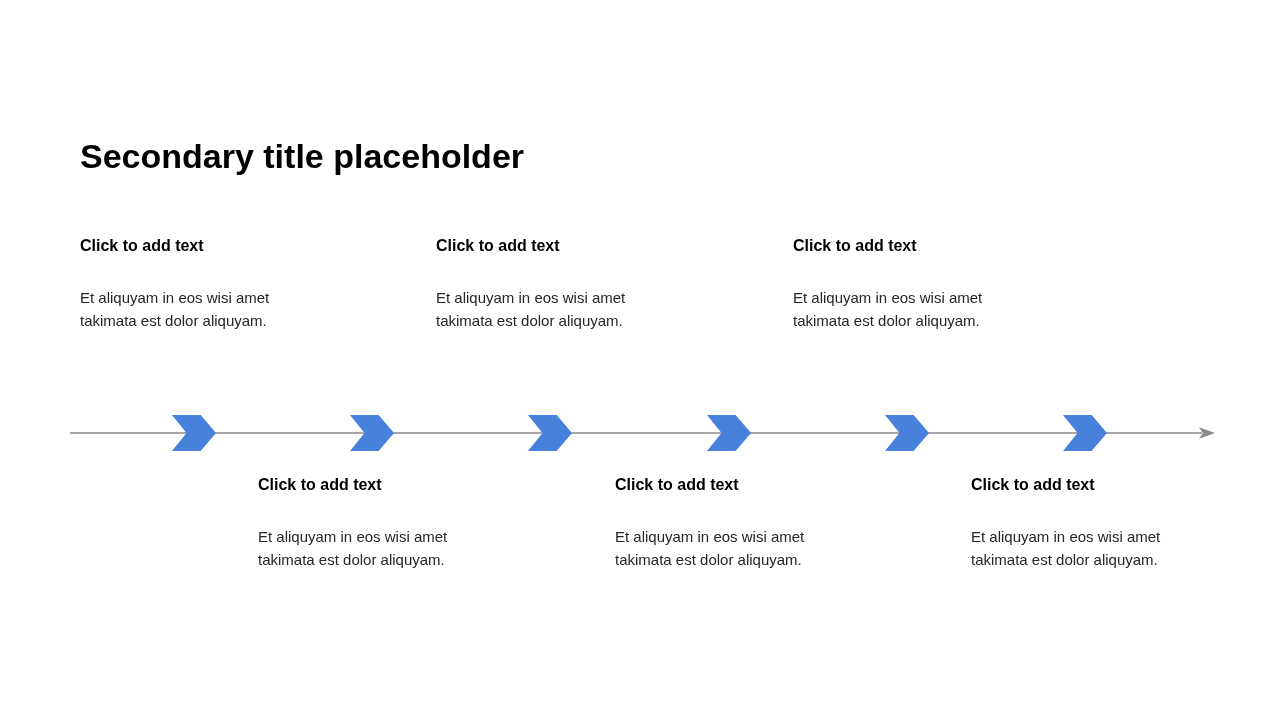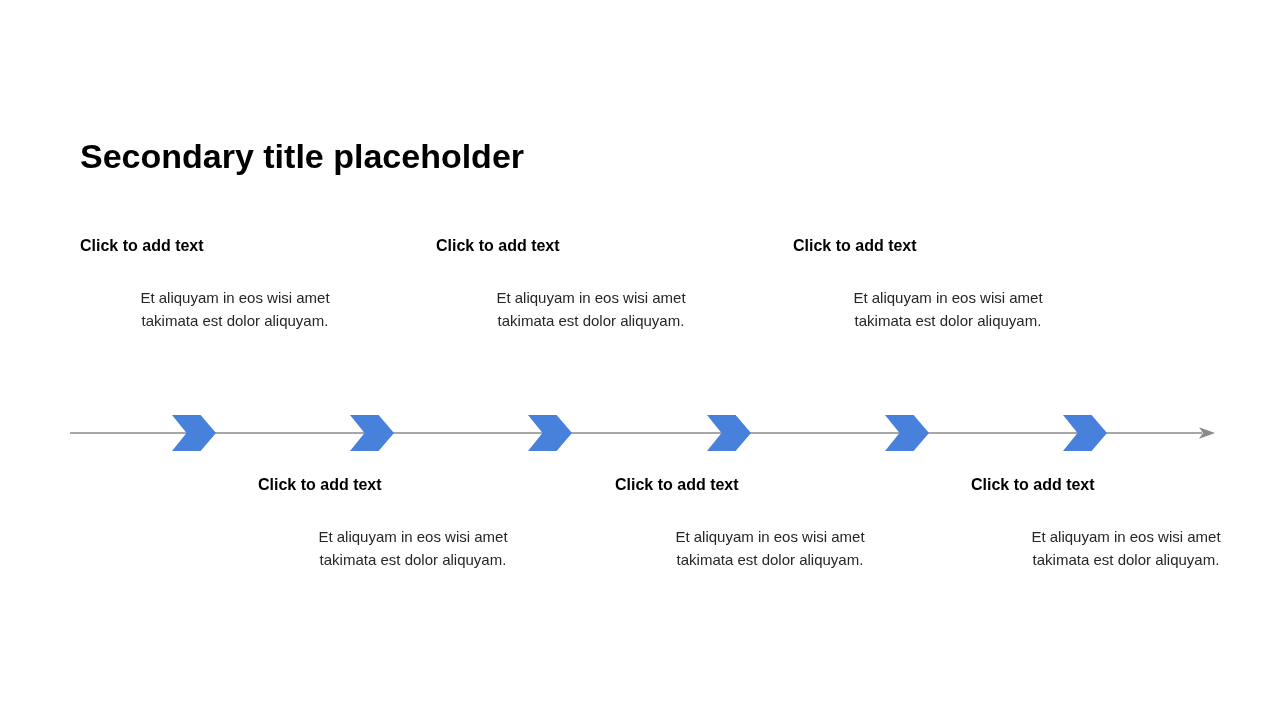--- a/index.html
+++ b/index.html
@@ -45,21 +45,20 @@
     font-weight: 700;
     color: #000000;
   }
   .tb-body {
     margin: 28px 0 0 0;
     font-size: 15px;
     line-height: 23px;
     font-weight: 400;
     color: #262626;
     white-space: pre-line;
-    text-align: center;
   }
   .tl-svg {
     position: absolute;
     left: 70px;
     top: 425px;
     display: block;
   }
   .chev {
     position: absolute;
     top: 415px;

